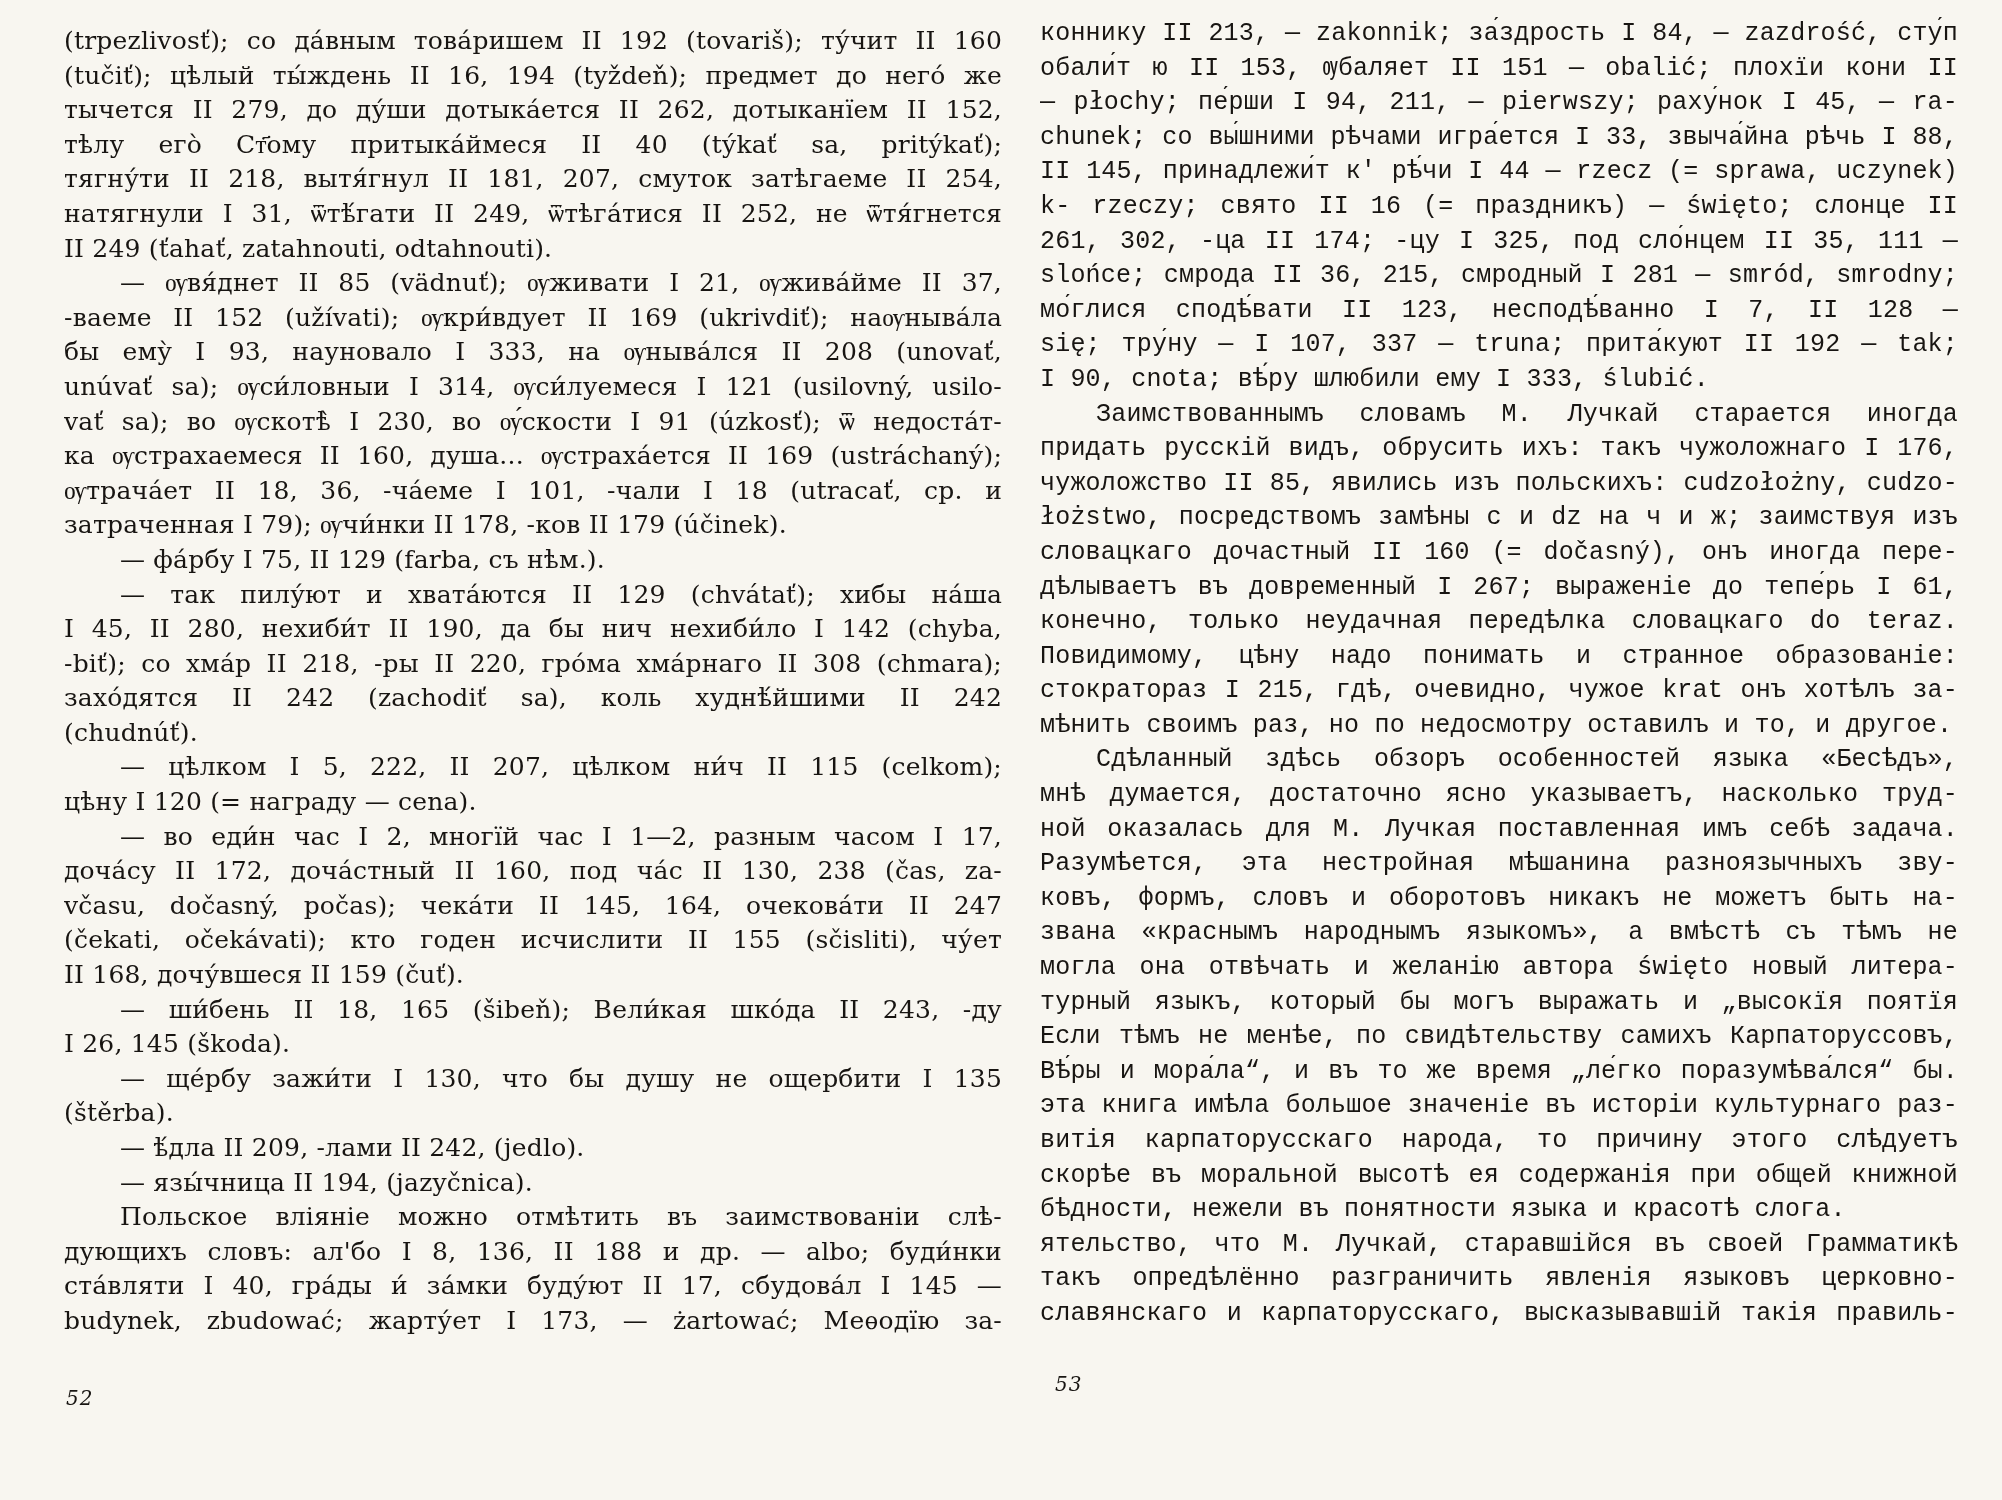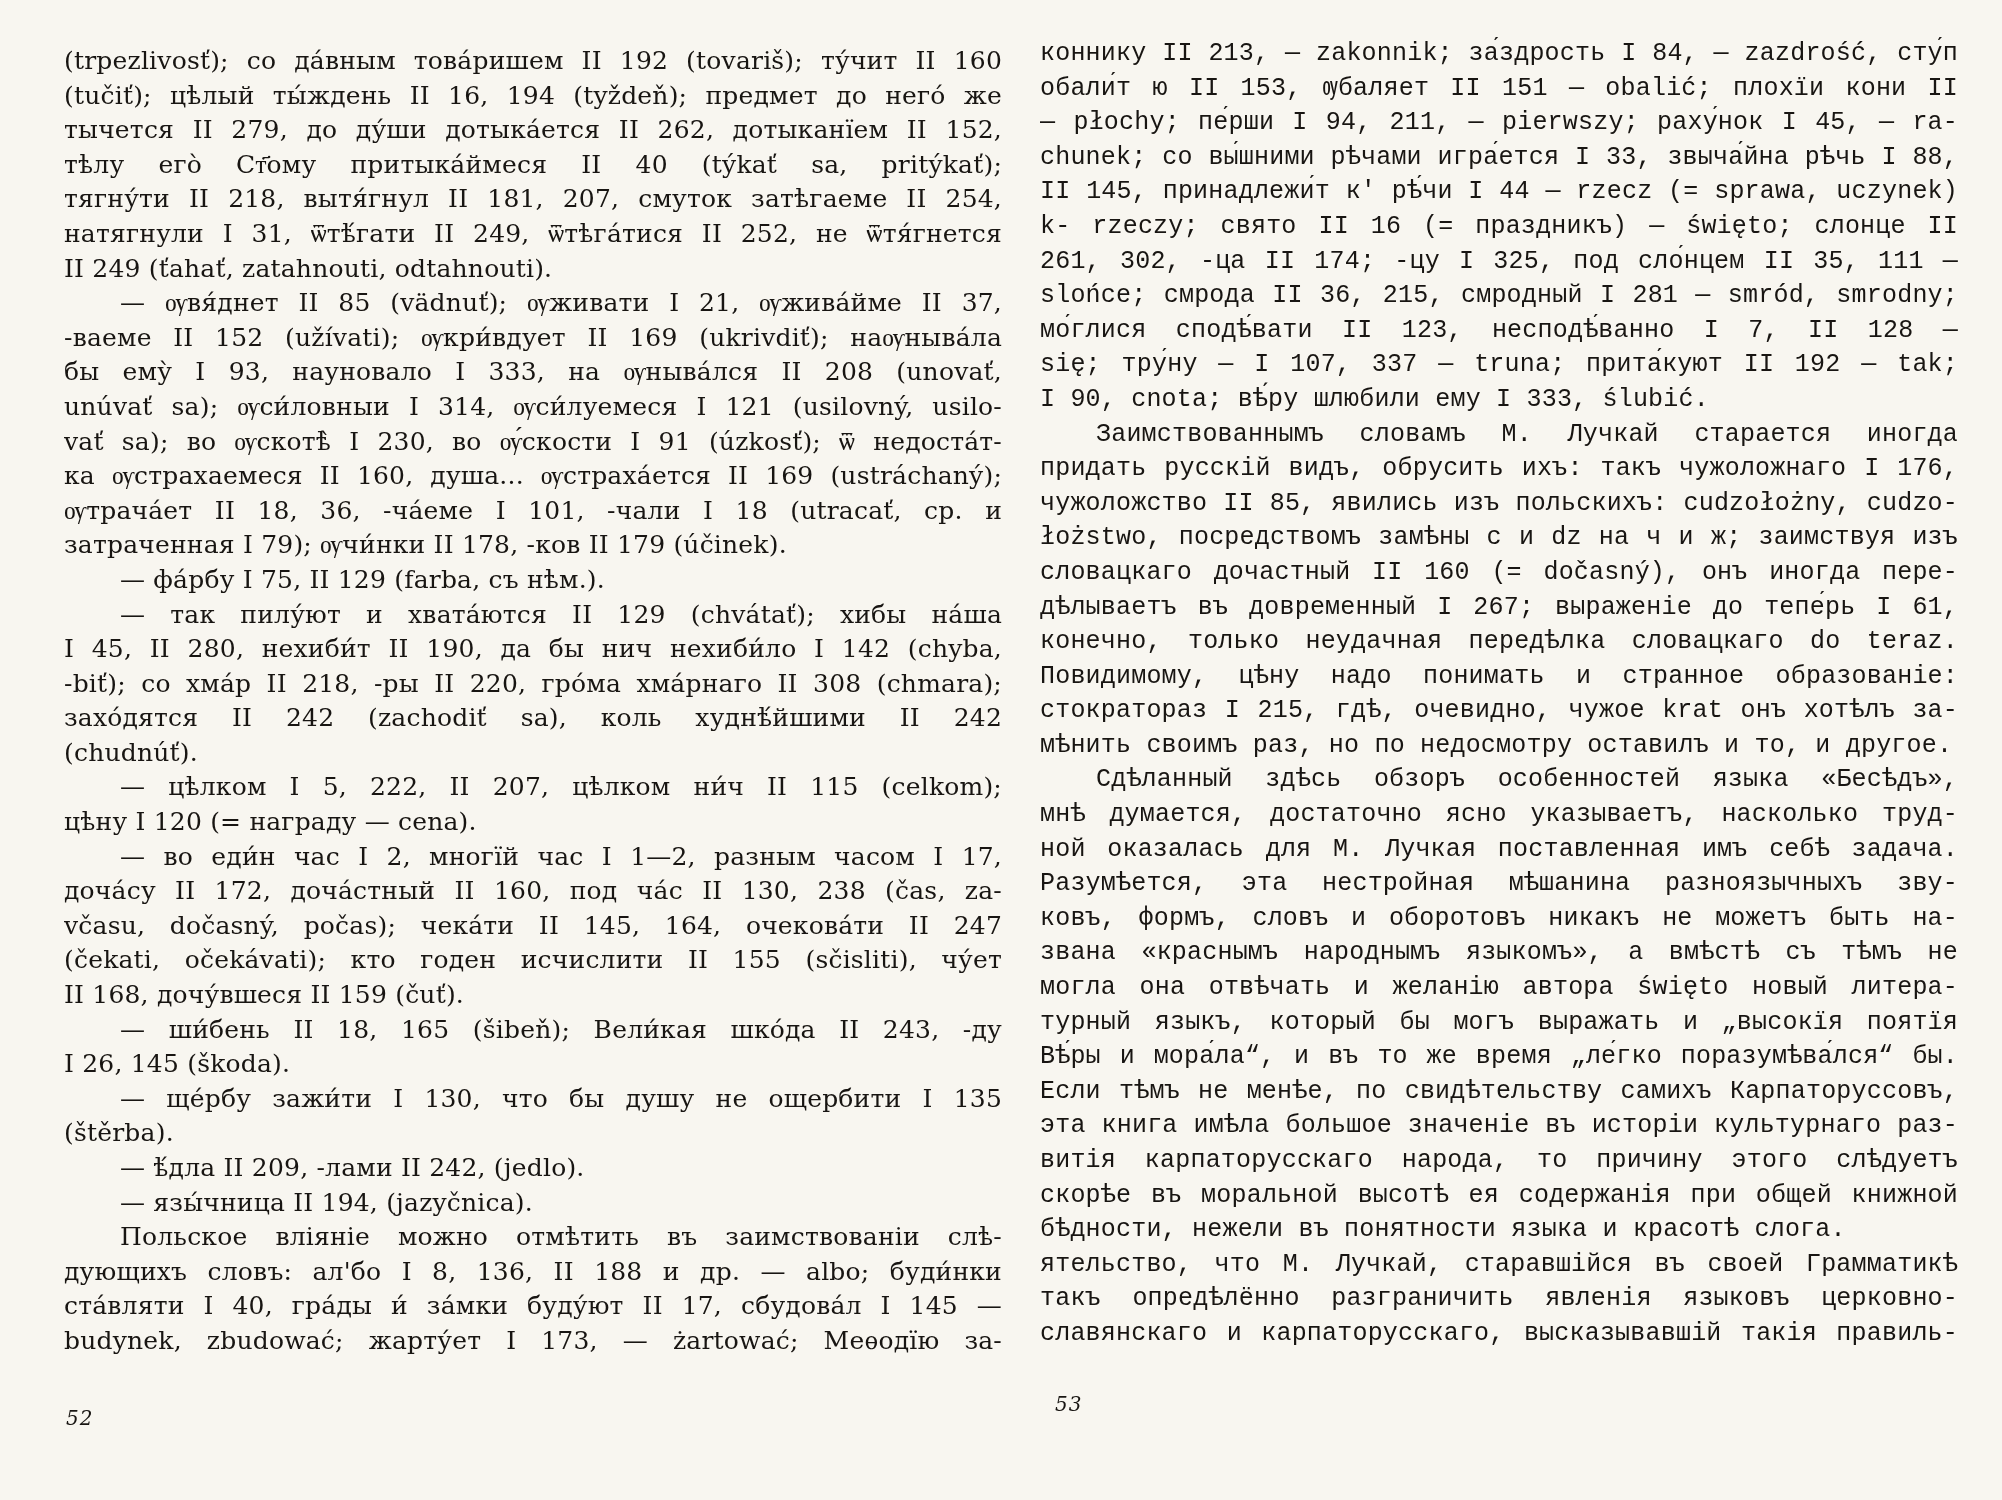--- a/index.html
+++ b/index.html
@@ -8,21 +8,21 @@
   }
   html,body{margin:0;padding:0;}
   body{
     width:2002px;height:1500px;
     background:var(--paper);
     font-family:"DejaVu Serif","Liberation Serif",serif;
     color:var(--ink);
     overflow:hidden;
     position:relative;
   }
-  .spread{position:absolute;inset:0;margin-top:20px;}
+  .spread{position:absolute;inset:0;}
   .page{position:absolute;top:0;height:1500px;}
   .page.left{left:0;width:1010px;}
   .page.right{left:1010px;width:992px;}
   .textblock{position:absolute;}
   .page.left .textblock{left:64px;top:24px;width:938px;}
   .page.right .textblock{left:30px;top:17px;width:918px;font-family:Liberation Mono, monospace;}
   .line{
     height:34.6px;
     line-height:34.6px;
     font-size:25px;
@@ -120,22 +120,22 @@
         <div class="line just">стократораз I 215, гдѣ, очевидно, чужое krat онъ хотѣлъ за-</div>
         <div class="line">мѣнить своимъ раз, но по недосмотру оставилъ и то, и другое.</div>
         <div class="line indent just">Сдѣланный здѣсь обзоръ особенностей языка «Бесѣдъ»,</div>
         <div class="line just">мнѣ думается, достаточно ясно указываетъ, насколько труд-</div>
         <div class="line just">ной оказалась для М. Лучкая поставленная имъ себѣ задача.</div>
         <div class="line just">Разумѣется, эта нестройная мѣшанина разноязычныхъ зву-</div>
         <div class="line just">ковъ, формъ, словъ и оборотовъ никакъ не можетъ быть на-</div>
         <div class="line just">звана «краснымъ народнымъ языкомъ», а вмѣстѣ съ тѣмъ не</div>
         <div class="line just">могла она отвѣчать и желанію автора święto новый литера-</div>
         <div class="line just">турный языкъ, который бы могъ выражать и „высокїя поятїя</div>
+        <div class="line just">Если тѣмъ не менѣе, по свидѣтельству самихъ Карпаторуссовъ,</div>
         <div class="line just">Вѣ́ры и мора́ла“, и въ то же время „ле́гко поразумѣва́лся“ бы.</div>
-        <div class="line just">Если тѣмъ не менѣе, по свидѣтельству самихъ Карпаторуссовъ,</div>
         <div class="line just">эта книга имѣла большое значеніе въ исторіи культурнаго раз-</div>
         <div class="line just">витія карпаторусскаго народа, то причину этого слѣдуетъ видѣть</div>
         <div class="line just">скорѣе въ моральной высотѣ ея содержанія при общей книжной</div>
         <div class="line">бѣдности, нежели въ понятности языка и красотѣ слога.</div>
         <div class="line just">ятельство, что М. Лучкай, старавшійся въ своей Грамматикѣ</div>
         <div class="line just">такъ опредѣлённо разграничить явленія языковъ церковно-</div>
         <div class="line just">славянскаго и карпаторусскаго, высказывавшій такія правиль-</div>
       </div>
     <div class="pagenum">53</div>
   </section>

